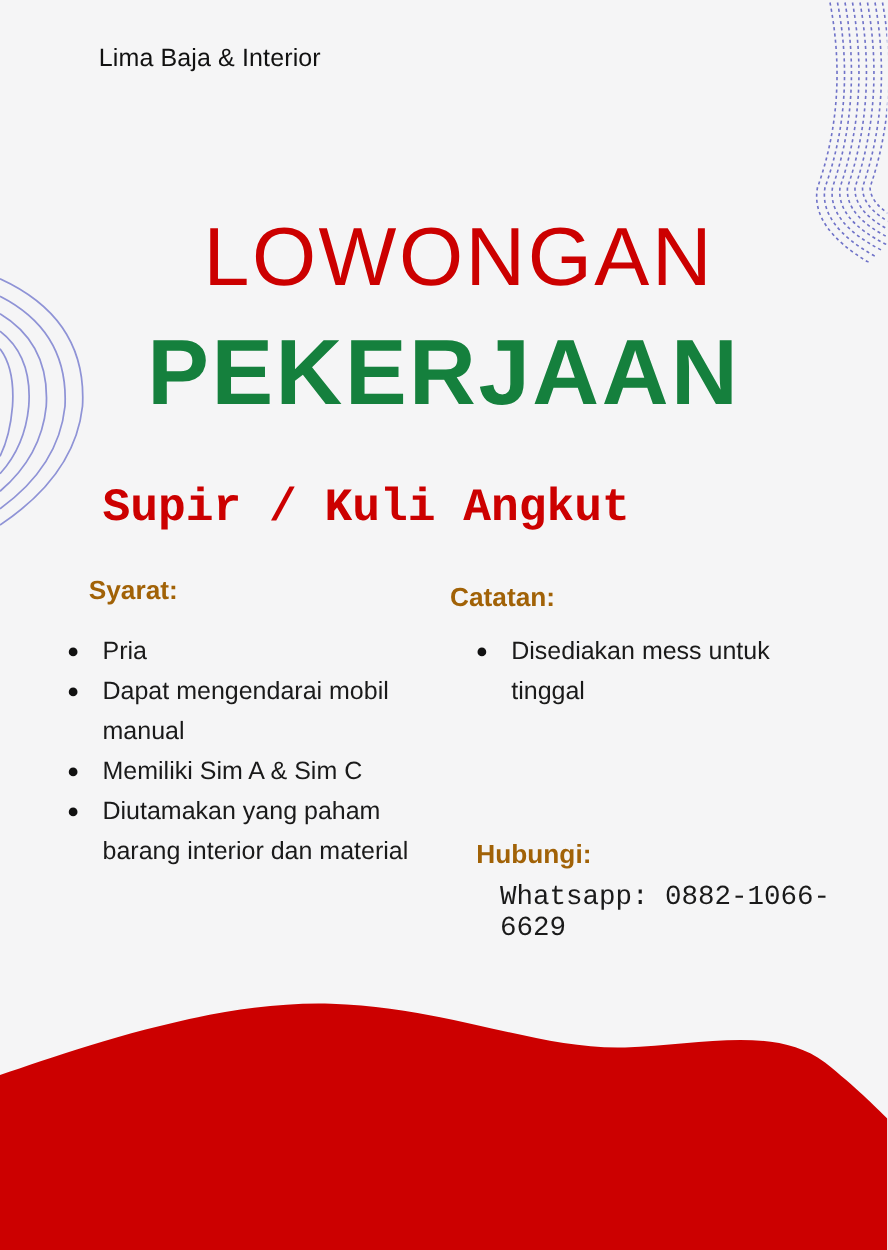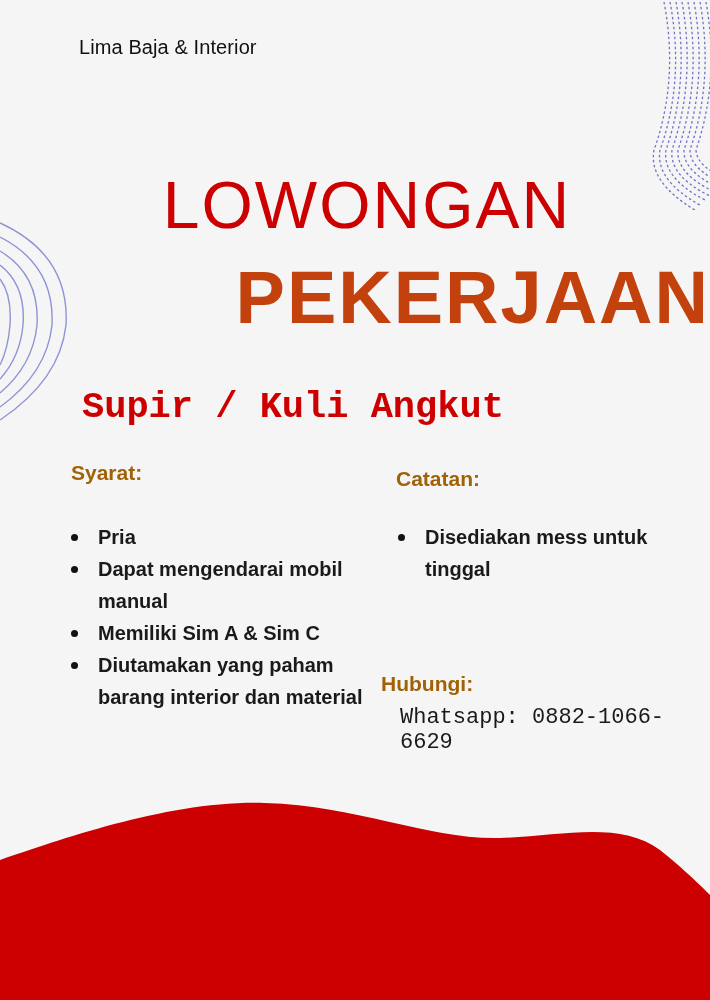--- a/index.html
+++ b/index.html
@@ -1,26 +1,26 @@
 <!DOCTYPE html>
 <html><head>
 <meta charset="utf-8">
 <style>
   html, body { margin:0; padding:0; }
   body { width:710px; height:1000px; background:#f5f5f6; position:relative; overflow:hidden; font-family:"DejaVu Sans", sans-serif; }
   .abs { position:absolute; }
   .brand { left:79px; top:36px; font-family:"Liberation Sans", sans-serif; font-weight:400; font-size:20px; color:#111; letter-spacing:0.1px; }
   .title1 { left:0; width:710px; top:170px; text-align:center; font-family:"Liberation Sans", sans-serif; font-weight:400; font-size:66px; color:#cc0000; letter-spacing:2px; line-height:70px;padding-left:12px; }
-  .title2 { left:0; width:710px; top:258px; text-align:right; font-family:"Liberation Sans", sans-serif; font-weight:700; font-size:74px; color:#c2410c; letter-spacing:2px; line-height:80px; }
+  .title2 { left:0; width:710px; top:258px; text-align:center; font-family:"Liberation Sans", sans-serif; font-weight:700; font-size:74px; color:#15803d; letter-spacing:2px; line-height:80px; }
   .job { left:82px; top:386px; font-family:Liberation Mono, monospace; font-weight:700; font-size:37px; color:#cc0000; }
   .h { font-family:"Liberation Sans", sans-serif; font-weight:700; font-size:21px; color:#a16207; }
   .syarat-h { left:71px; top:461px; }
-  .catatan-h { left:396px; top:467px; }
+  .catatan-h { left:360px; top:467px; }
   .hub-h { left:381px; top:672px; }
-  ul { margin:16px; padding:0; list-style:none;font-weight:bold; }
+  ul { margin:0; padding:0; list-style:none; }
   ul li { position:relative; padding-left:27px; font-family:"Liberation Sans", sans-serif; font-size:20px; line-height:32px; color:#1a1a1a; }
   ul li .bullet { position:absolute; left:0; top:13px; width:7px; height:7px; border-radius:50%; background:#111; }
   .list-left { left:55px; top:505px; width:300px; }
   .list-right { left:382px; top:505px; width:290px; }
   .contact { left:400px; top:705px; font-family:Liberation Mono, monospace; font-size:22px; color:#1a1a1a; }
   svg.deco { position:absolute; }
 </style>
 </head>
 <body>
 

